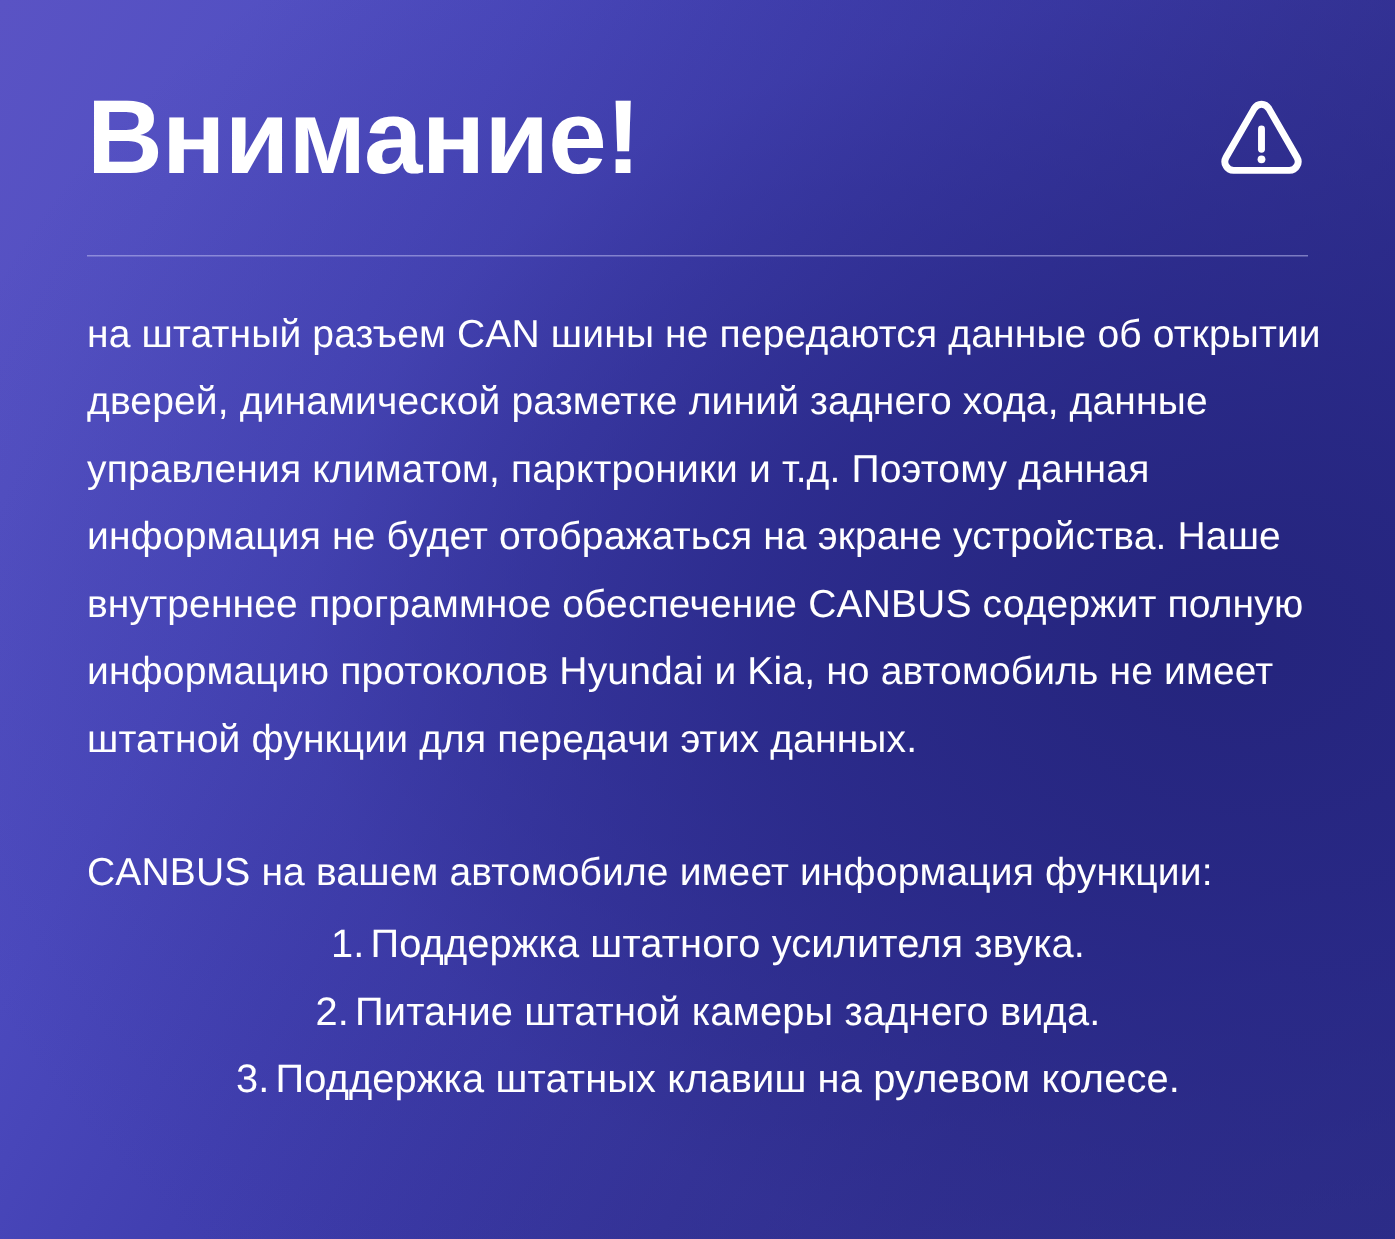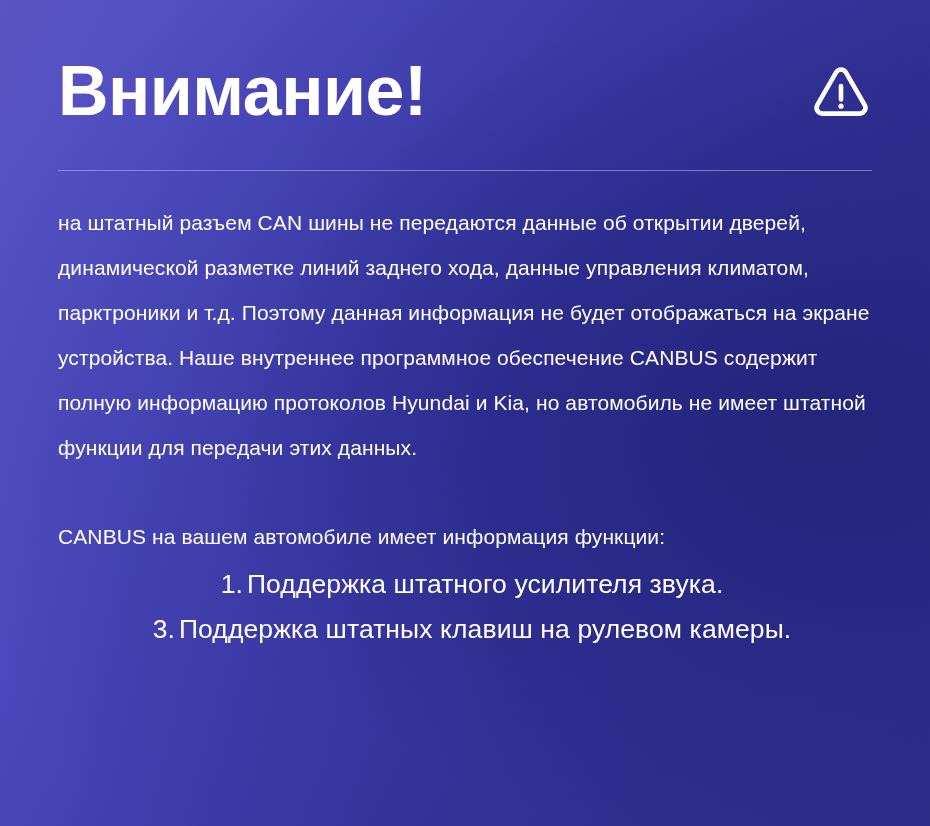--- a/index.html
+++ b/index.html
@@ -85,21 +85,21 @@
   
   #notice-body {
     position: absolute;
     left: 58px;
     top: 200px;
     width: 828px;
   }
   .para {
     margin: 0;
     color: #ffffff;
-    font-size: 21px;
+    font-size: 26px;
     line-height: 45px;
     font-weight: 500;
     letter-spacing: 0.1px;
   }
   #intro-paragraph {
     width: 826px;
     text-align: left;
   }
   #functions-block {
     margin-top: 44px;
@@ -157,19 +157,22 @@
     <p class="para" id="intro-paragraph">на штатный разъем CAN шины не передаются данные об открытии дверей, динамической разметке линий заднего хода, данные управления климатом, парктроники и т.д. Поэтому данная информация не будет отображаться на экране устройства. Наше внутреннее программное обеспечение CANBUS содержит полную информацию протоколов Hyundai и Kia, но автомобиль не имеет штатной функции для передачи этих данных.</p>
 
     <div id="functions-block">
       <p class="para" id="functions-intro">CANBUS на вашем автомобиле имеет информация функции:</p>
 
       <ul id="functions-list">
         <li>
           <span class="li-num">1.</span><span>Поддержка штатного усилителя звука.</span>
         </li>
         <li>
-          <span class="li-num">3.</span><span>Поддержка штатных клавиш на рулевом камеры.</span>
+          <span class="li-num">2.</span><span>Питание штатной камеры заднего вида.</span>
+        </li>
+        <li>
+          <span class="li-num">3.</span><span>Поддержка штатных клавиш на рулевом колесе.</span>
         </li>
       </ul>
     </div>
 
   </div>
 </div>
 
 </body></html>

